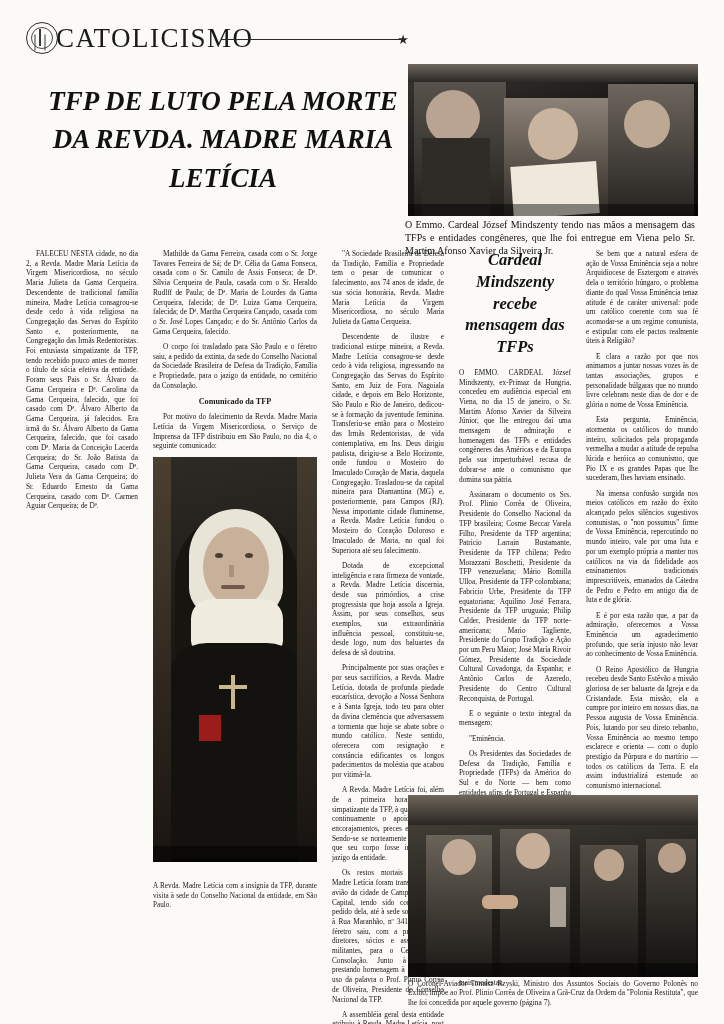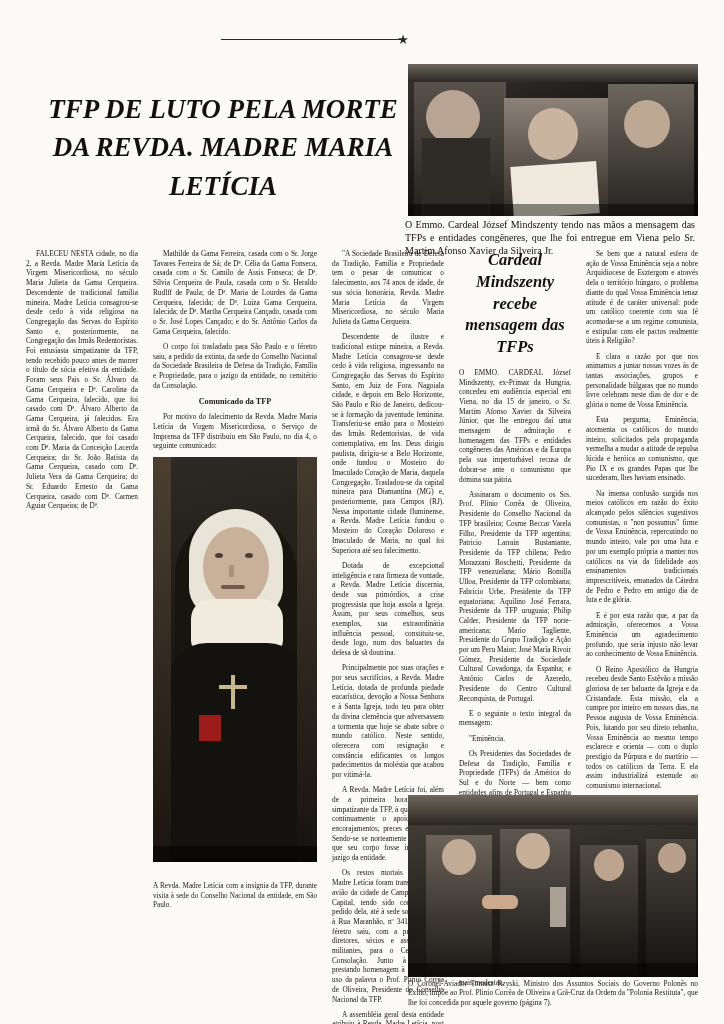--- a/index.html
+++ b/index.html
@@ -90,21 +90,21 @@
 
   
   .hero {
     position: relative;
     height: 175px;
     margin-top: 2px;
   }
   .headline {
     position: absolute;
     left: 2px;
-    top: 26px;
+    top: 18px;
     width: 390px;
     text-align: center;
     font-family: "Liberation Serif", serif;
     font-style: italic;
     font-weight: 700;
     font-size: 27px;
     line-height: 1.42;
     color: #111;
   }
   .hero-photo {
@@ -209,20 +209,24 @@
     text-align: justify;
     margin-top: 2px;
   }
 </style>
 </head>
 <body>
 
 <div class="page">
 
   <div class="masthead">
+    <div class="logo-wrap">
+      <div class="logo-seal"></div>
+      <div class="logo-text">CATOLICISMO</div>
+    </div>
     <div class="masthead-rule"></div>
     <div class="masthead-star">★</div>
   </div>
 
   <div class="hero">
     <div class="headline">TFP DE LUTO PELA MORTE DA REVDA. MADRE MARIA LETÍCIA</div>
 
     <div class="hero-photo">
 
       <div class="ph" style="left:0;top:0;width:100%;height:100%;background:linear-gradient(160deg,#3a3632 0%,#1b1917 45%,#0b0a09 100%);"></div>

